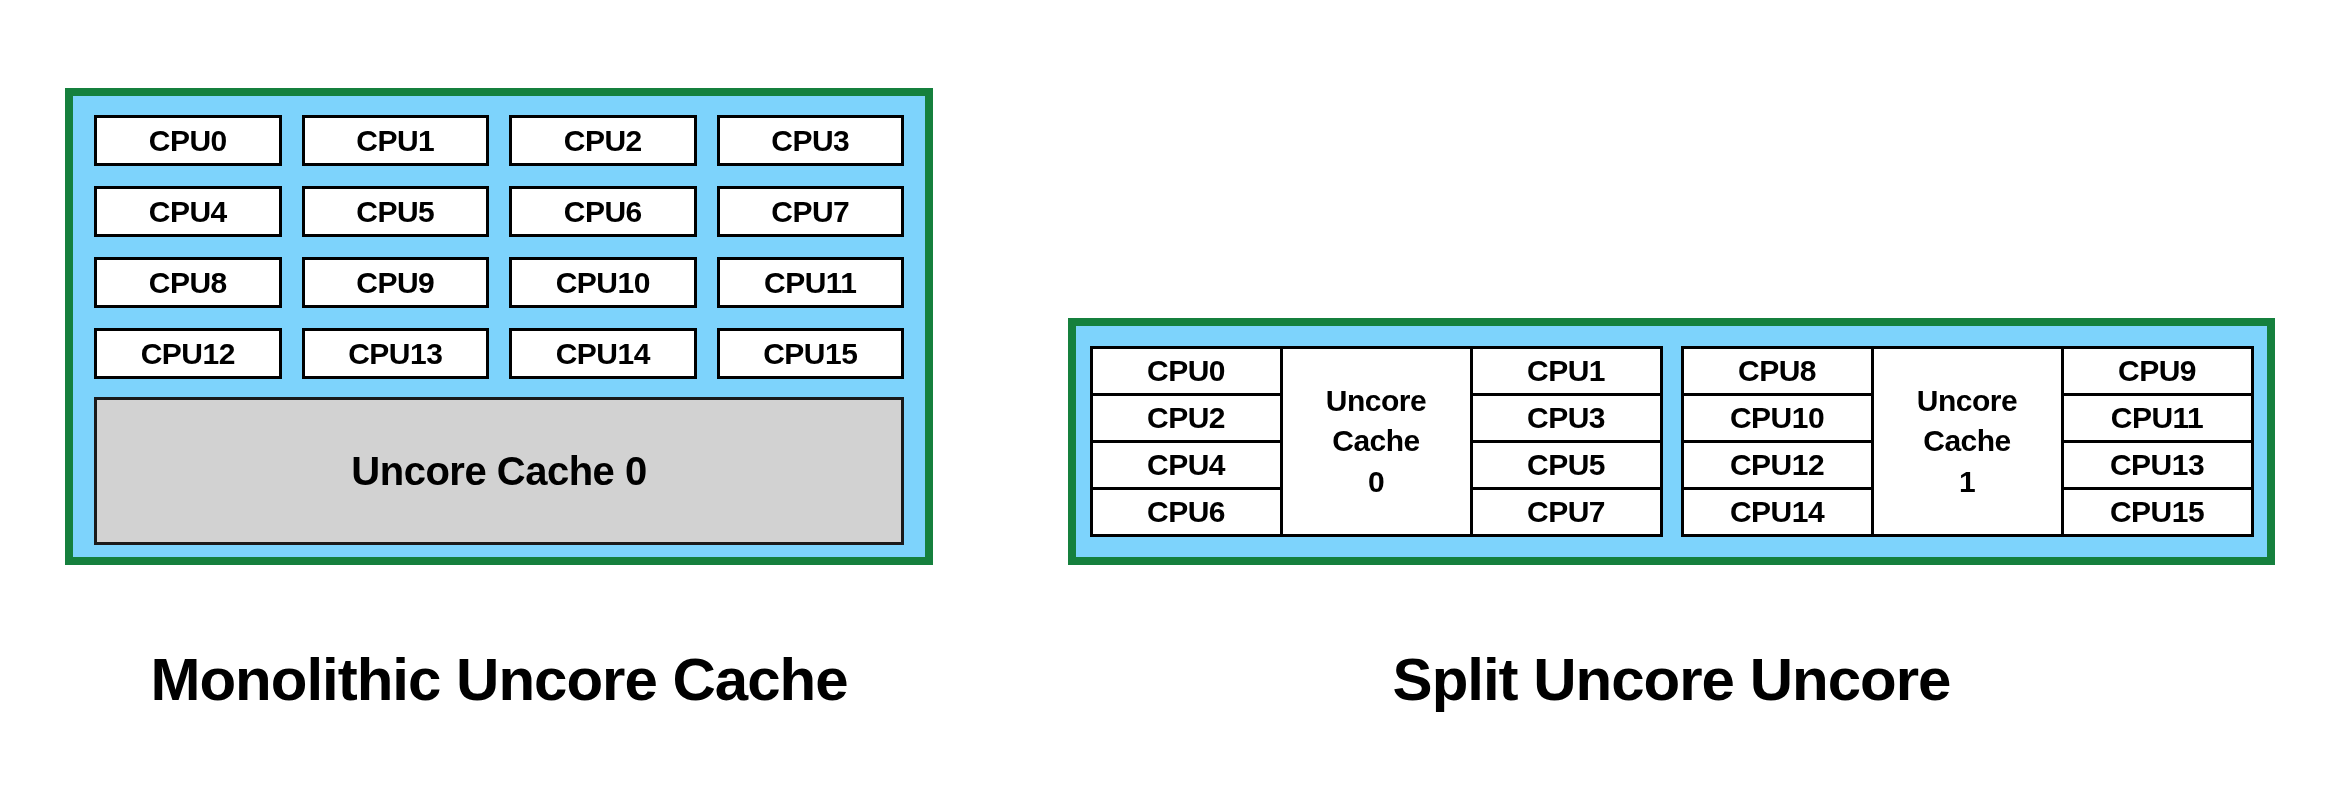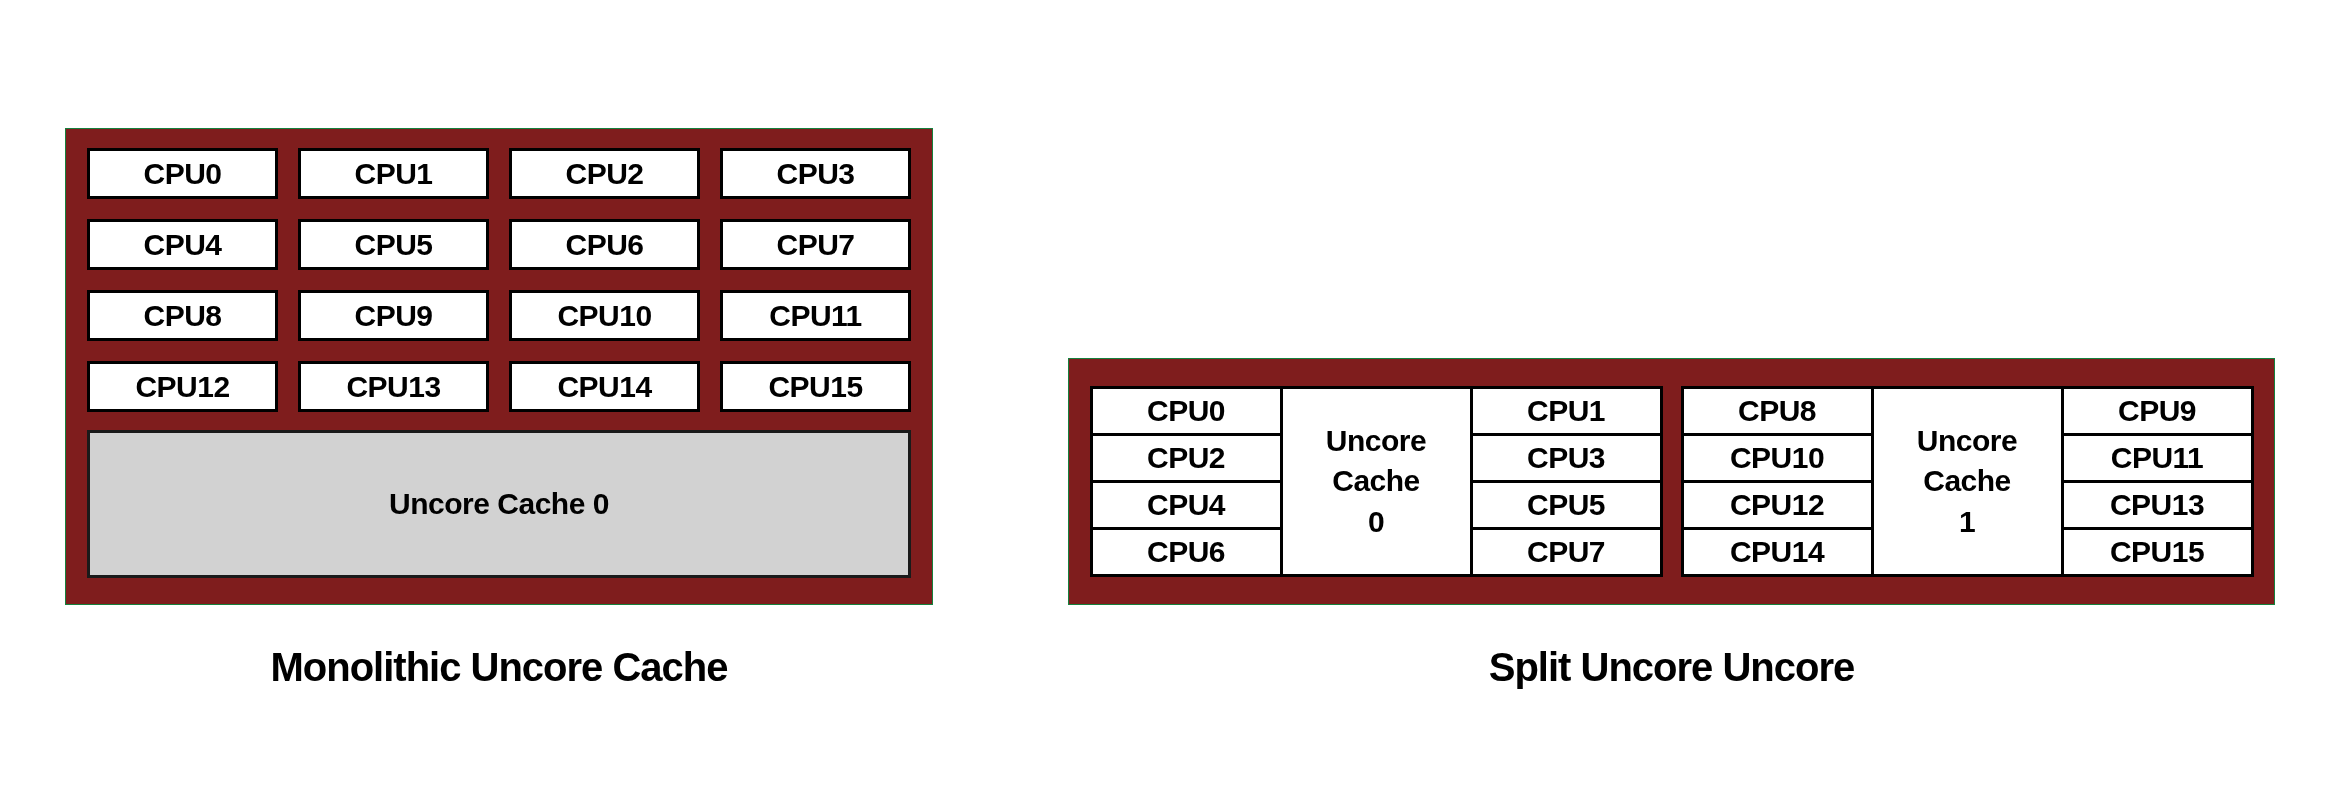--- a/index.html
+++ b/index.html
@@ -14,23 +14,22 @@
     width: 2348px;
     height: 802px;
     background: #ffffff;
     overflow: hidden;
   }
 
   
   .panel {
     position: absolute;
     box-sizing: border-box;
-    border: 1px solid #15803d;
-    background: #7f1d1d;
-    margin-top: 40px;
+    border: 8px solid #15803d;
+    background: #7dd3fc;
   }
   .panel-mono {
     left: 65px;
     top: 88px;
     width: 868px;
     height: 477px;
     padding: 19px 21px 0 21px;
   }
   .cpu-grid {
     display: grid;
@@ -52,21 +51,21 @@
     letter-spacing: -0.5px;
   }
   .mono-cache {
     box-sizing: border-box;
     margin-top: 18px;
     height: 148px;
     border: 3px solid #1a1a1a;
     display: flex;
     align-items: center;
     justify-content: center;
-    font-size: 30px;
+    font-size: 40px;
     font-weight: bold;
     color: #000000;
     letter-spacing: -0.5px;
   }
 
   
   .panel-split {
     left: 1068px;
     top: 318px;
     width: 1207px;
@@ -102,21 +101,21 @@
   }
   .cache-fill {
     background: #d2d2d2;
   }
 
   
   .caption {
     position: absolute;
     top: 645px;
     text-align: center;
-    font-size: 40px;
+    font-size: 60px;
     font-weight: bold;
     color: #000000;
     letter-spacing: -1px;
   }
   .caption-mono { left: 65px;  width: 868px; }
   .caption-split { left: 1068px; width: 1207px; }
 </style>
 </head>
 <body>
 

